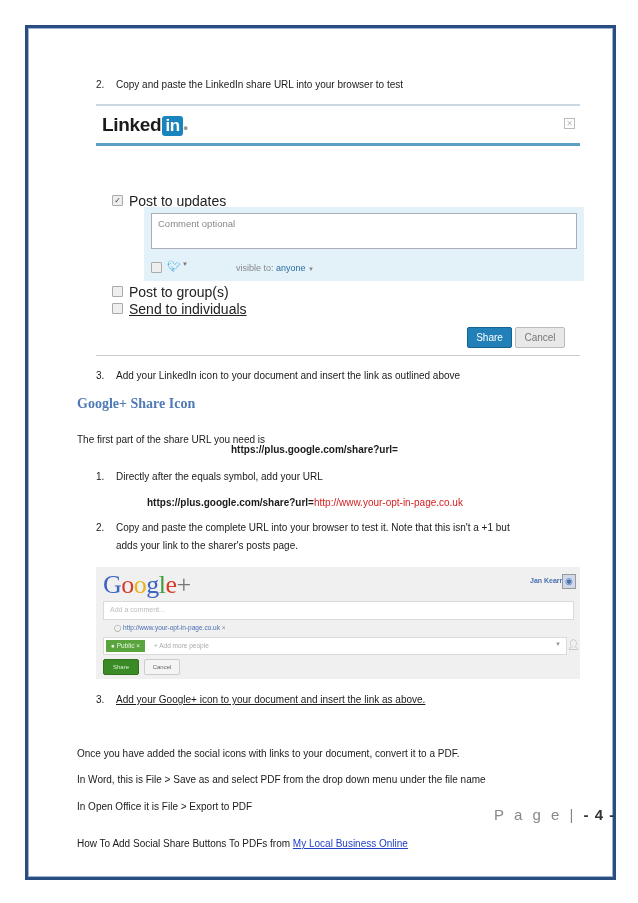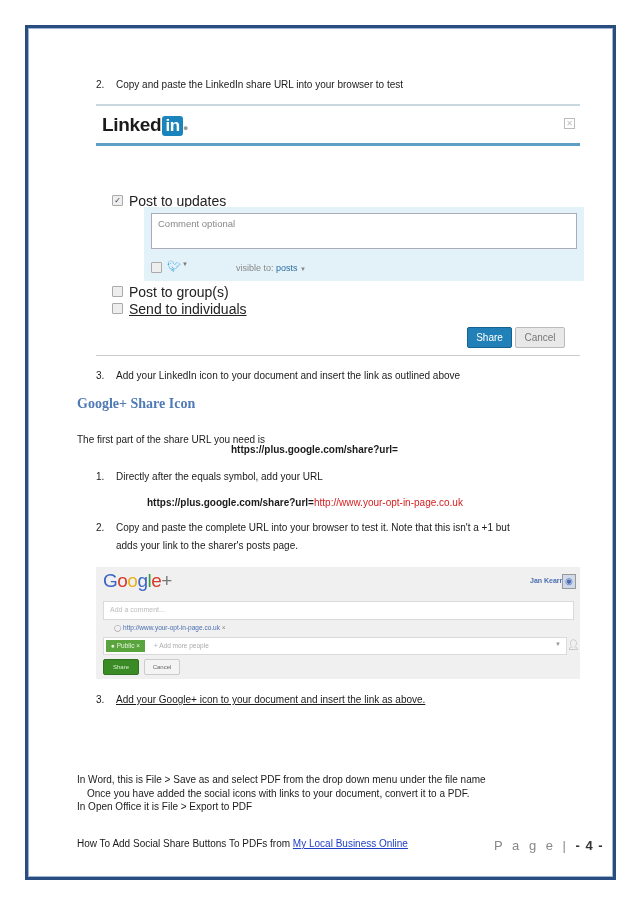--- a/index.html
+++ b/index.html
@@ -30,36 +30,36 @@
   .li-twitter { position:absolute; left:23px; top:53px; font-size:11px; color:#3aa4dc; }
   .li-twcaret { position:absolute; left:38px; top:54px; font-size:6px; color:#777; }
   .li-visible { position:absolute; left:92px; top:56px; font-size:9px; color:#888; }
   .li-anyone { color:#2a6fa3; }
   .li-share { position:absolute; left:371px; top:223px; width:43px; height:19px; background:#2180b8; border:1px solid #16628f; border-radius:2px; color:#fff; font-size:10px; line-height:19px; text-align:center; }
   .li-cancel { position:absolute; left:419px; top:223px; width:48px; height:19px; background:#e8e8e8; border:1px solid #bbb; border-radius:2px; color:#777; font-size:10px; line-height:19px; text-align:center; }
   .li-bottomline { position:absolute; left:0; top:251px; width:484px; height:1px; background:#ccc; }
 
   
   .gp { position:absolute; left:96px; top:567px; width:484px; height:112px; background:#f0f0f0; }
-  .gp-logo { position:absolute; left:7px; top:3px; font-family:Liberation Sans, sans-serif; font-size:19px; letter-spacing:-0.5px; }
+  .gp-logo { position:absolute; left:7px; top:3px; font-family:Liberation Serif, serif; font-size:26px; letter-spacing:-0.5px; }
   .gp-user { position:absolute; left:434px; top:10px; font-size:7px; color:#4a6fb0; font-weight:bold; }
   .gp-avatar { position:absolute; left:466px; top:7px; width:12px; height:13px; border:1px solid #999; background:#cfd9ea; color:#4a6fb0; font-size:9px; line-height:13px; text-align:center; }
   .gp-comment { position:absolute; left:7px; top:34px; width:469px; height:17px; background:#fff; border:1px solid #dadada; }
   .gp-comment span { position:absolute; left:6px; top:4px; font-size:7px; color:#bbb; }
   .gp-link { position:absolute; left:18px; top:57px; font-size:6.5px; color:#4a6fb0; }
   .gp-audience { position:absolute; left:7px; top:70px; width:462px; height:16px; background:#fff; border:1px solid #dadada; }
   .gp-public { position:absolute; left:2px; top:2px; height:12px; padding:0 5px; background:#5aa43d; color:#e8f5e0; font-size:6.5px; line-height:12px; }
   .gp-addmore { position:absolute; left:50px; top:4px; font-size:6.5px; color:#aaa; }
   .gp-caret { position:absolute; right:5px; top:3px; font-size:6px; color:#999; }
   .gp-person { position:absolute; left:471px; top:72px; font-size:10px; color:#aaa; }
   .gp-share { position:absolute; left:7px; top:92px; width:34px; height:14px; background:#3a8a26; border:1px solid #2f7320; border-radius:2px; color:#d8efd0; font-size:6px; line-height:14px; text-align:center; }
   .gp-cancel { position:absolute; left:48px; top:92px; width:34px; height:14px; background:#f4f4f4; border:1px solid #ccc; border-radius:2px; color:#666; font-size:6px; line-height:14px; text-align:center; }
 
   .footer-link { color:#1f3fc4; text-decoration:underline; }
-  .page-num { position:absolute; left:494px; top:838px; font-size:13px; color:#888; letter-spacing:3px; white-space:nowrap; }
+  .page-num { position:absolute; left:494px; top:806px; font-size:15px; color:#888; letter-spacing:3px; white-space:nowrap; }
   .page-num b { color:#333; letter-spacing:1px; }
 </style>
 </head>
 <body>
 
 <div class="page-border"></div>
 
 <div class="txt" style="left:96px; top:79px;">
   <span class="num">2.</span><span>Copy and paste the LinkedIn share URL into your browser to test</span>
 </div>
@@ -71,21 +71,21 @@
   <div class="li-blueline"></div>
   <div class="cb" style="left:16px; top:91px;">✓</div>
   <div class="li-label" style="left:33px; top:89px;">Post to updates</div>
   <div class="li-postbox">
     <div class="li-textarea">
         <span>Comment optional</span>
       </div>
     <div class="cb" style="left:7px; top:55px;"></div>
     <div class="li-twitter">🐦︎</div>
     <div class="li-twcaret">▼</div>
-    <div class="li-visible"><span>visible to:</span> <span class="li-anyone">posts</span> <span style="font-size:6px">▼</span></div>
+    <div class="li-visible"><span>visible to:</span> <span class="li-anyone">anyone</span> <span style="font-size:6px">▼</span></div>
   </div>
   <div class="cb" style="left:16px; top:182px;"></div>
   <div class="li-label" style="left:33px; top:180px;">Post to group(s)</div>
   <div class="cb" style="left:16px; top:199px;"></div>
   <div class="li-label" style="left:33px; top:197px;text-decoration:underline;">Send to individuals</div>
   <div class="li-share">Share</div>
   <div class="li-cancel">Cancel</div>
   <div class="li-bottomline"></div>
 </div>
 
@@ -124,20 +124,20 @@
   </div>
   <div class="gp-person">👤︎</div>
   <div class="gp-share">Share</div>
   <div class="gp-cancel">Cancel</div>
 </div>
 
 <div class="txt" style="left:96px; top:694px;text-decoration:underline;">
   <span class="num">3.</span><span>Add your Google+ icon to your document and insert the link as above.</span>
 </div>
 
-<div class="txt" style="left:87px; top:748px;margin-top:40px;">Once you have added the social icons with links to your document, convert it to a PDF.</div>
+<div class="txt" style="left:77px; top:748px;">Once you have added the social icons with links to your document, convert it to a PDF.</div>
 <div class="txt" style="left:77px; top:774px;">In Word, this is File &gt; Save as and select PDF from the drop down menu under the file name</div>
 <div class="txt" style="left:77px; top:801px;">In Open Office it is File &gt; Export to PDF</div>
 
 <div class="txt" style="left:77px; top:838px;">
   <span>How To Add Social Share Buttons To PDFs from </span><span class="footer-link">My Local Business Online</span>
 </div>
 <div class="page-num"><span>P a g e  | </span><b>- 4 -</b></div>
 
 </body></html>

